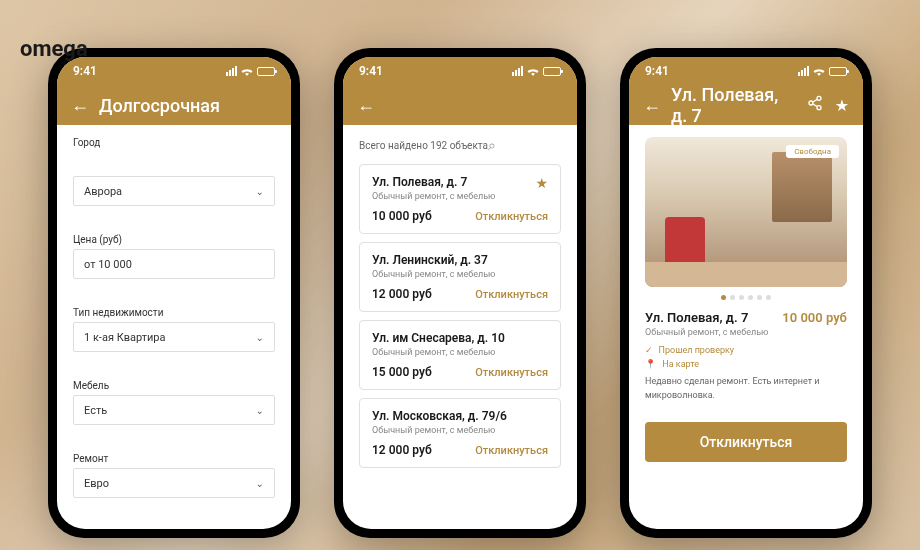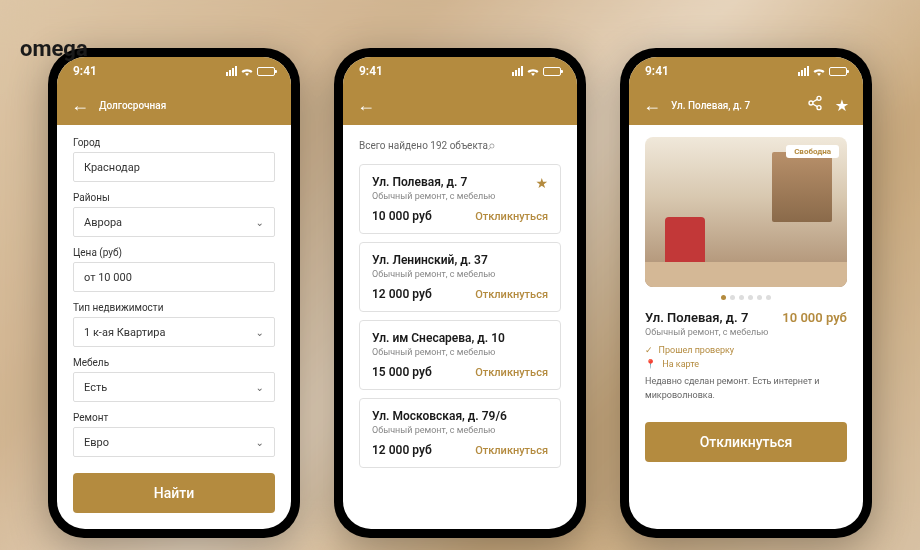--- a/index.html
+++ b/index.html
@@ -12,45 +12,45 @@
 .status-bar{height:28px;background:#b48b3f;display:flex;align-items:center;justify-content:space-between;padding:0 16px;color:#fff;font-size:12px;font-weight:600}
 .status-icons{display:flex;gap:4px;align-items:center}
 .signal{display:inline-flex;gap:1px;align-items:flex-end}
 .signal span{width:2px;background:#fff;display:block}
 .signal span:nth-child(1){height:4px}.signal span:nth-child(2){height:6px}.signal span:nth-child(3){height:8px}.signal span:nth-child(4){height:10px}
 .wifi{width:12px;height:10px}
 .battery{width:18px;height:9px;border:1px solid #fff;border-radius:2px;position:relative}
 .battery::after{content:'';position:absolute;right:-3px;top:2px;width:2px;height:3px;background:#fff;border-radius:0 1px 1px 0}
 .battery-fill{background:#fff;height:100%;width:80%;border-radius:1px}
 .header{height:40px;background:#b48b3f;display:flex;align-items:center;padding:0 14px;gap:10px;color:#fff}
-.header-title{font-size:10px;font-weight:500;flex:1}
+.header-title{font-size:18px;font-weight:500;flex:1}
 .back-arrow{font-size:18px;cursor:pointer}
 .header-actions{display:flex;gap:12px;align-items:center}
 .content{flex:1;overflow-y:auto;padding:12px 16px}
 .content::-webkit-scrollbar{display:none}
-.form-group{margin-bottom:10px}
+.form-group{margin-bottom:28px}
 .form-label{font-size:10px;color:#333;margin-bottom:4px;display:block}
 .form-input,.form-select{width:100%;height:30px;border:1px solid #ddd;border-radius:2px;padding:0 10px;font-size:11px;color:#333;background:#fff;display:flex;align-items:center;justify-content:space-between;cursor:pointer}
 .form-input{cursor:text}
 .chevron{font-size:10px;color:#666}
 .btn-primary{width:100%;height:40px;background:#b48b3f;border:none;border-radius:4px;color:#fff;font-size:14px;font-weight:500;cursor:pointer;margin-top:6px}
 .search-header{display:flex;align-items:center;justify-content:flex-start;padding:0 0 10px;font-size:10px;color:#666}
 .search-icon{color:#999;font-size:14px}
 .listing{border:1px solid #e0e0e0;border-radius:4px;padding:10px 12px;margin-bottom:8px;position:relative}
 .listing-title{font-size:12px;font-weight:600;color:#1a1a1a;margin-bottom:2px}
 .listing-sub{font-size:9px;color:#888;margin-bottom:8px}
 .listing-row{display:flex;justify-content:space-between;align-items:center}
 .listing-price{font-size:12px;font-weight:600;color:#1a1a1a}
 .listing-action{font-size:11px;color:#b48b3f;cursor:pointer;font-weight:500}
 .star-fav{position:absolute;top:10px;right:12px;color:#b48b3f;font-size:14px}
 .detail-photo{width:100%;height:150px;background:linear-gradient(180deg,#f0e8da 0%,#d8c8b0 40%,#a8886a 100%);border-radius:8px;position:relative;margin-bottom:8px;overflow:hidden}
 .photo-chair{position:absolute;bottom:20px;left:20px;width:40px;height:50px;background:#c23838;border-radius:4px}
 .photo-table{position:absolute;bottom:0;left:0;right:0;height:25px;background:#d4b896}
 .photo-window{position:absolute;top:15px;right:15px;width:60px;height:70px;background:linear-gradient(#b8906a,#8a6a4a);border-radius:2px}
-.badge-free{position:absolute;top:8px;right:8px;background:#fff;padding:2px 8px;border-radius:3px;font-size:8px;color:#b48b3f;font-weight:700}
+.badge-free{position:absolute;top:8px;right:8px;background:#fff;padding:2px 8px;border-radius:3px;font-size:8px;color:#b48b3f;font-weight:400}
 .dots{display:flex;justify-content:center;gap:4px;margin-bottom:10px}
 .dot{width:5px;height:5px;border-radius:50%;background:#ddd}
 .dot.active{background:#b48b3f}
 .detail-header{display:flex;justify-content:space-between;align-items:flex-start;margin-bottom:2px}
 .detail-title{font-size:13px;font-weight:600;color:#1a1a1a}
 .detail-price{font-size:13px;font-weight:600;color:#b48b3f}
 .detail-sub{font-size:9px;color:#888;margin-bottom:8px}
 .detail-meta{display:flex;align-items:center;gap:6px;font-size:9px;color:#b48b3f;margin-bottom:4px}
 .detail-desc{font-size:9px;color:#666;line-height:1.5;margin-top:6px;margin-bottom:14px}
 .share-icon,.star-icon{font-size:16px;cursor:pointer}
@@ -80,26 +80,22 @@
       <span class="battery"><span class="battery-fill"></span></span>
     </div>
   </div>
   <div class="header">
     <span class="back-arrow">←</span>
     <span class="header-title">Долгосрочная</span>
   </div>
   <div class="content">
     <div class="form-group">
       <label class="form-label">Город</label>
-      <div class="form-input">
-              <span>Краснодар</span>
-            </div>
-    </div>
-    <div class="form-group">
-      <label class="form-label">Районы</label>
+    </div>
+    <div class="form-group">
       <div class="form-select">
               <span>Аврора</span>
               <span class="chevron">⌄</span>
             </div>
     </div>
     <div class="form-group">
       <label class="form-label">Цена (руб)</label>
       <div class="form-input">
               <span>от 10 000</span>
             </div>

